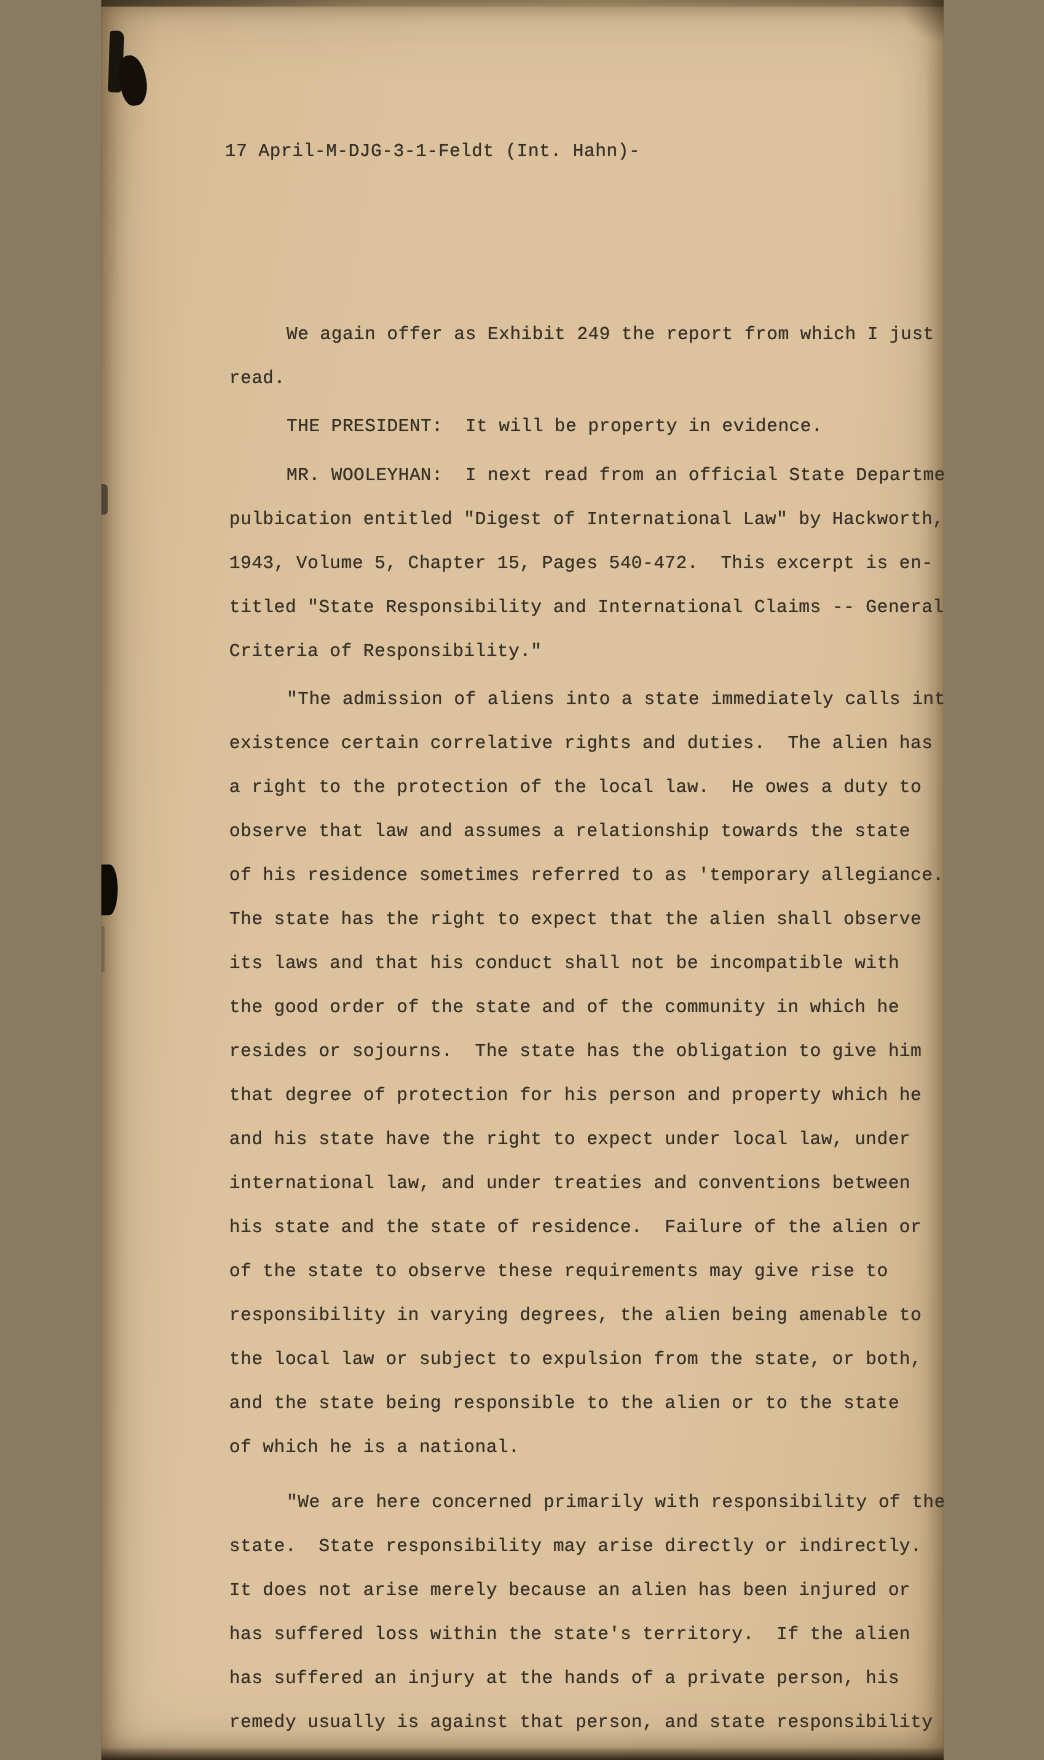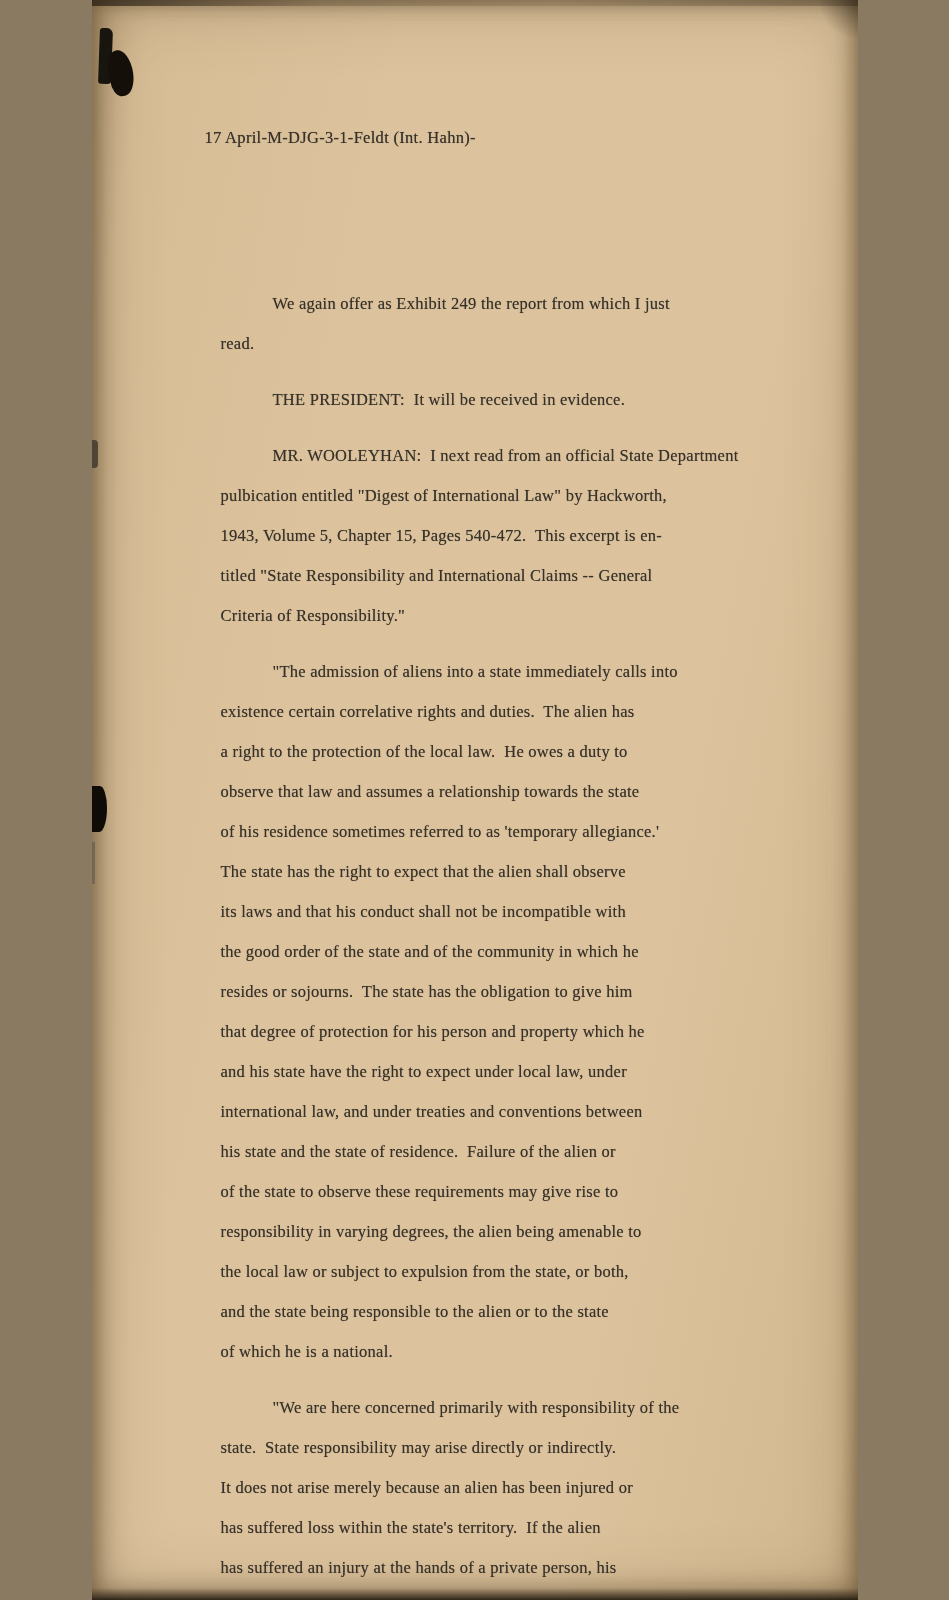--- a/index.html
+++ b/index.html
@@ -14,39 +14,39 @@
     margin: 0 auto;
     background:
       linear-gradient(100deg, #c9af87 0%, #d7bd96 6%, #dcc39d 30%, #dcc39d 70%, #d3b991 96%, #c9ae85 100%);
     box-shadow:
       inset 0 0 70px rgba(92, 71, 44, 0.32),
       inset 10px 0 26px rgba(82, 62, 38, 0.30),
       inset -6px 0 20px rgba(92, 71, 44, 0.25),
       inset 0 -10px 22px rgba(70, 52, 30, 0.30),
       inset 0 6px 14px rgba(120, 98, 66, 0.25);
     overflow: hidden;
-    font-family: Liberation Serif, serif;
+    font-family: Liberation Mono, monospace;
     color: #37312a;
   }
   .content {
     position: absolute;
     left: 113px;
     top: 78px;
     width: 716px;
   }
   .header {
     font-size: 16.5px;
     line-height: 24px;
     letter-spacing: 0.3px;
     margin-bottom: 86px;
     text-shadow: 0 0 0.7px rgba(48, 42, 34, 0.6);
     white-space: pre-wrap;
   }
   .para {
-    margin: 16px;
+    margin: 4px;
     font-size: 16.5px;
     line-height: 40px;
     letter-spacing: 0.25px;
     white-space: pre-wrap;
     text-indent: 52px;
     text-shadow: 0 0 0.7px rgba(48, 42, 34, 0.55);
   }
   .para.quote-2 {
     margin-top: 10px;
   }
@@ -108,21 +108,21 @@
   <div class="artifact bottom-edge-shade"></div>
 
   <div class="content">
 
     <div class="header">
       <div>17 April-M-DJG-3-1-Feldt (Int. Hahn)-</div>
     </div>
 
     <p class="para">We again offer as Exhibit 249 the report from which I just
 read.</p>
-    <p class="para">THE PRESIDENT:  It will be received in evidence.</p>
+    <p class="para">THE PRESIDENT:  It will be property in evidence.</p>
     <p class="para">MR. WOOLEYHAN:  I next read from an official State Department
 pulbication entitled "Digest of International Law" by Hackworth,
 1943, Volume 5, Chapter 15, Pages 540-472.  This excerpt is en-
 titled "State Responsibility and International Claims -- General
 Criteria of Responsibility."</p>
     <p class="para">"The admission of aliens into a state immediately calls into
 existence certain correlative rights and duties.  The alien has
 a right to the protection of the local law.  He owes a duty to
 observe that law and assumes a relationship towards the state
 of his residence sometimes referred to as 'temporary allegiance.'

